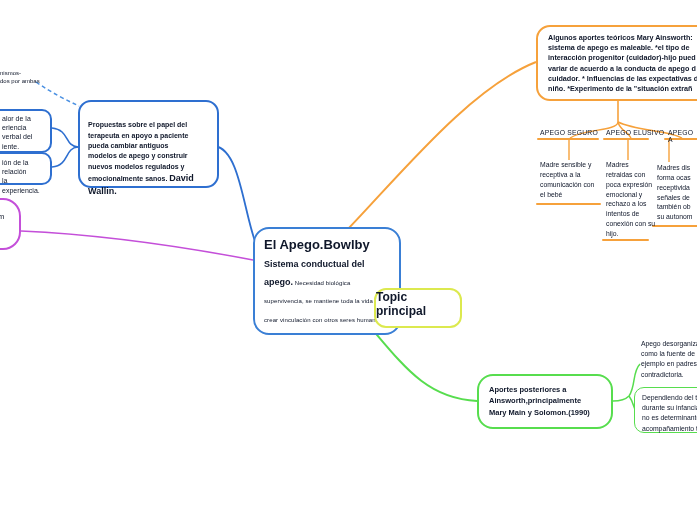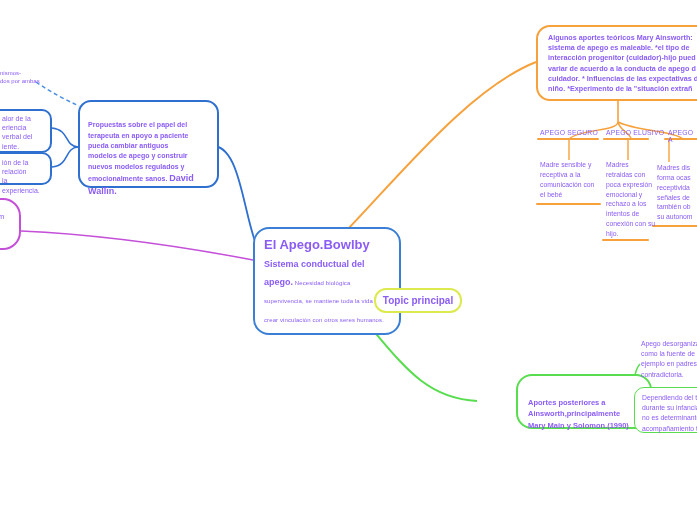--- a/index.html
+++ b/index.html
@@ -1,18 +1,18 @@
 <!DOCTYPE html>
 <html><head>
 <meta charset="utf-8">
 <style>
   html,body{margin:0;padding:0;background:#fff;}
   #canvas{
     position:relative;width:697px;height:520px;overflow:hidden;background:#ffffff;
-    font-family:"Liberation Sans",sans-serif;color:#8b5cf6;
+    font-family:"Liberation Sans",sans-serif;color:#0f172a;
   }
   #wires{position:absolute;left:0;top:0;z-index:1;}
   .node{position:absolute;z-index:2;background:#fff;box-sizing:border-box;}
   .txt{position:absolute;z-index:2;white-space:pre-line;}
   .pre{white-space:pre-line;}
 
   
   .n-ainsworth{left:536px;top:25px;width:245px;height:76px;border:2px solid #f6a13b;border-radius:14px;
     padding:6px 10px;font-size:7.2px;font-weight:600;line-height:1.42;}
   
@@ -34,26 +34,26 @@
   .floating-note{left:0px;top:70px;font-size:6px;line-height:1.25;}
 
   
   .n-central{left:253px;top:227px;width:148px;min-height:64px;border:2.5px solid #3a7fd5;border-radius:16px;
     padding:6px 9px 7px 9px;}
   .n-central .t1{font-size:13px;font-weight:700;}
   .n-central .t2{font-size:9px;font-weight:700;}
   .n-central .t3{font-size:6px;font-weight:400;line-height:1.9;letter-spacing:.1px;}
 
   
-  .n-topic{left:374px;top:288px;width:88px;height:25px;border:2px solid #dce94f;border-radius:12px;
-    font-size:10px;font-weight:700;display:flex;align-items:center;justify-content:center;}
+  .n-topic{left:374px;top:288px;width:88px;height:40px;border:2px solid #dce94f;border-radius:12px;
+    font-size:12px;font-weight:700;display:flex;justify-content:center;}
 
   
   .n-posteriores{left:477px;top:374px;width:136px;height:55px;border:2px solid #57dd4e;border-radius:16px;
-    padding:21px 10px;font-size:7.5px;font-weight:700;line-height:1.5;margin-left:39px;}
+    padding:8px 10px;font-size:7.5px;font-weight:700;line-height:1.5;}
   .sub-top{left:641px;top:339px;width:70px;font-size:6.8px;line-height:1.5;}
   .n-sub-bottom{left:634px;top:387px;width:90px;height:46px;border:1.6px solid #57dd4e;border-radius:10px;
     padding:5px 0 5px 7px;font-size:6.8px;line-height:1.5;}
 </style>
 </head>
 <body>
 
 <div id="canvas">
 
   <svg id="wires" width="697" height="520" viewBox="0 0 697 520">

